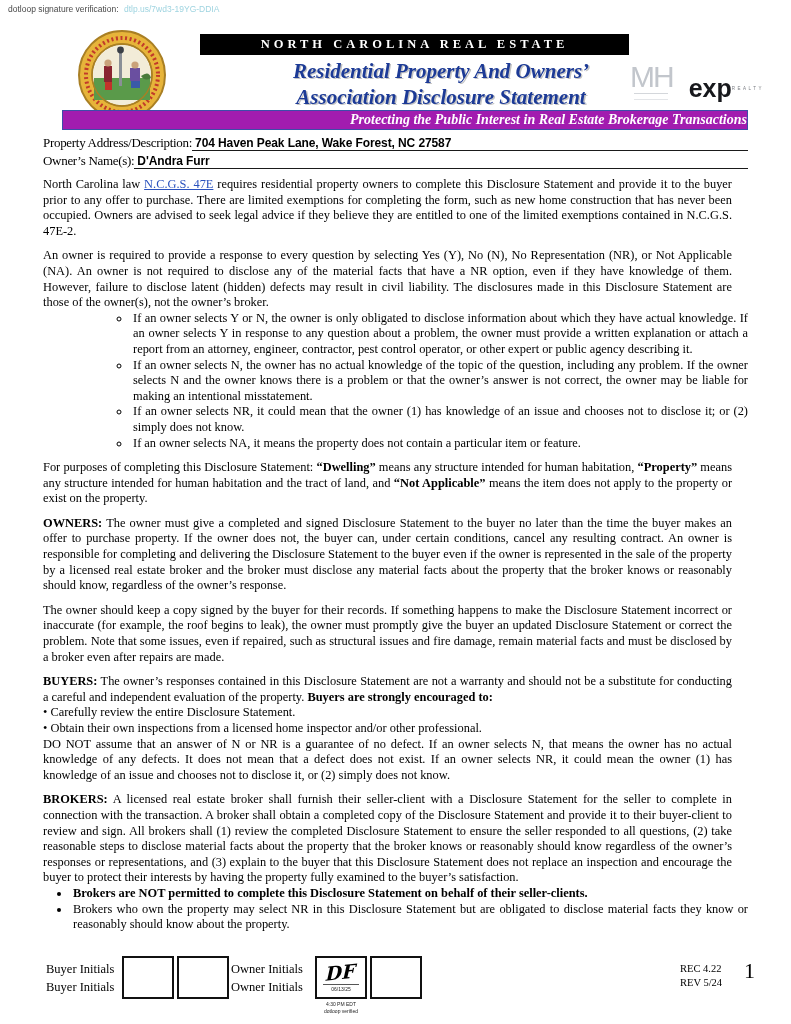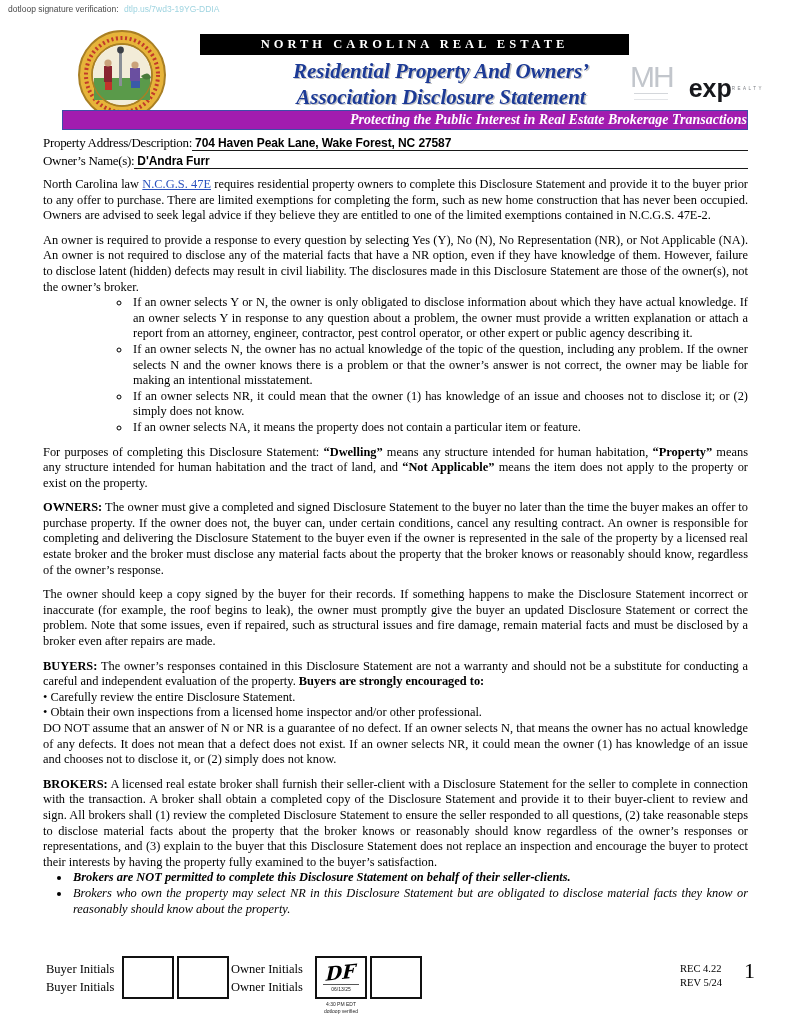--- a/index.html
+++ b/index.html
@@ -38,27 +38,27 @@
 
   
   .form-rows{position:absolute;left:43px;top:135px;width:705px;font-size:13px;}
   .form-row{display:flex;align-items:flex-end;margin-bottom:2px;}
   .form-label{white-space:nowrap;letter-spacing:-0.3px;}
   .form-value{flex:1;border-bottom:1.6px solid #1a1a1a;font-family:"Liberation Sans",sans-serif;
     font-weight:bold;font-size:12px;padding:0 0 0 3px;letter-spacing:-0.1px;}
 
   
   .body-copy{position:absolute;left:43px;top:177px;width:705px;font-size:12.4px;line-height:15.6px;text-align:justify;}
-  .para{margin:0 0 9px 0;}
+  .para{margin:0 16px 9px 0;}
   .para.tight{margin-bottom:0;}
   ul.sub-bullets{list-style-type:circle;margin:0 0 9px 0;padding:0 0 0 88px;}
   ul.sub-bullets li{padding-left:2px;margin:0;}
   .inline-bullet-line{margin:0;}
   ul.broker-bullets{list-style-type:disc;margin:0;padding:0 0 0 28px;}
-  ul.broker-bullets li{padding-left:2px;margin:0;font-style:italic;}
+  ul.broker-bullets li{padding-left:2px;margin:0;}
 
   
   .footer{position:absolute;left:43px;top:954px;width:705px;height:66px;font-size:12.5px;}
   .init-label{line-height:17.5px;}
   .buyer-labels{position:absolute;left:3px;top:7px;}
   .buyer-boxes{position:absolute;left:79px;top:2px;display:flex;}
   .owner-labels{position:absolute;left:188px;top:7px;}
   .owner-boxes{position:absolute;left:272px;top:2px;display:flex;}
   .init-box{width:48px;height:39px;border:2.2px solid #111;margin-right:3px;background:#fff;position:relative;}
   .sig-box{display:flex;flex-direction:column;align-items:center;justify-content:flex-start;}

